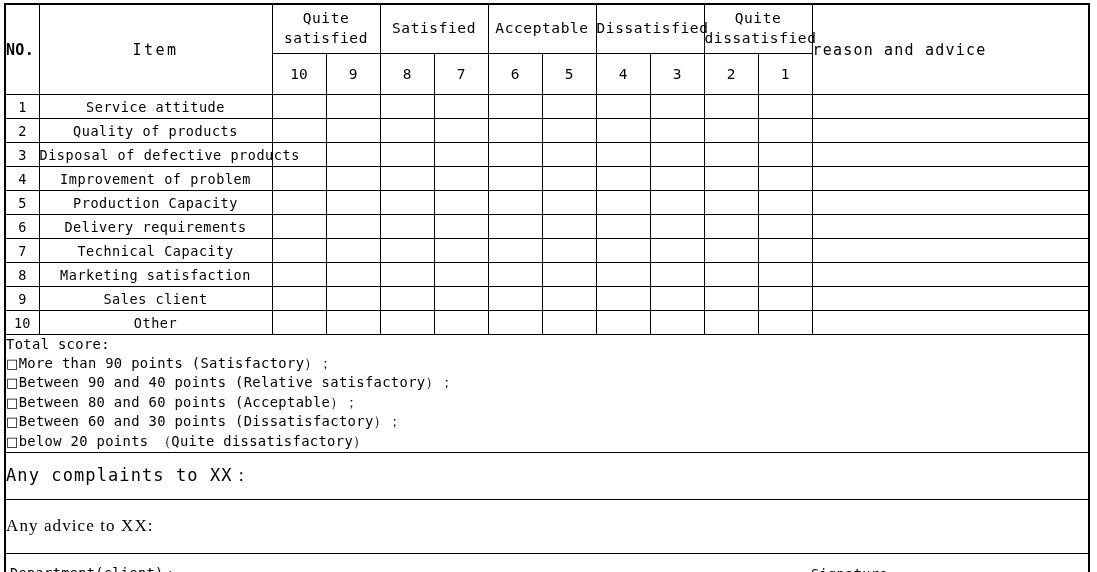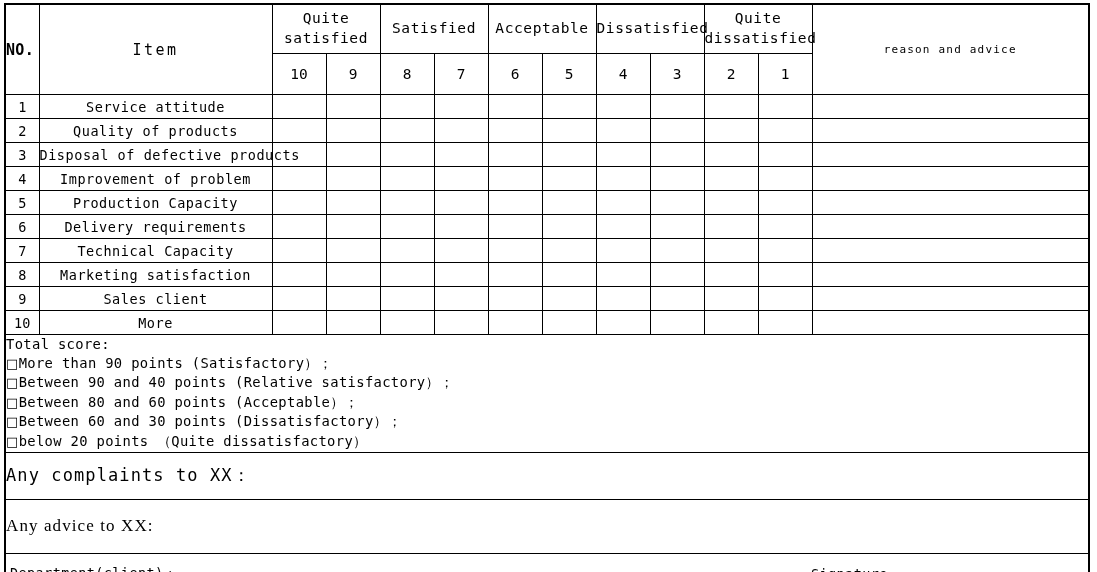--- a/index.html
+++ b/index.html
@@ -55,22 +55,22 @@
     font-size: 15px;
     font-weight: bold;
     letter-spacing: 0.3px;
   }
   .hdr-item {
     text-align: center;
     font-size: 15px;
     letter-spacing: 2.5px;
   }
   .hdr-reason {
-    text-align: center;
-    font-size: 11px;
+    text-align: left;
+    font-size: 15px;
     letter-spacing: 1.2px;
   }
   .hdr-score {
     text-align: center;
     font-size: 14.5px;
     height: 40px;
     vertical-align: bottom;
     padding-bottom: 4px;
   }
 
@@ -329,21 +329,21 @@
         <td></td>
         <td></td>
         <td></td>
         <td></td>
         <td></td>
         <td></td>
         <td></td>
       </tr>
       <tr class="item-row">
         <td class="cell-no">10</td>
-        <td class="cell-item">More</td>
+        <td class="cell-item">Other</td>
         <td></td>
         <td></td>
         <td></td>
         <td></td>
         <td></td>
         <td></td>
         <td></td>
         <td></td>
         <td></td>
         <td></td>

